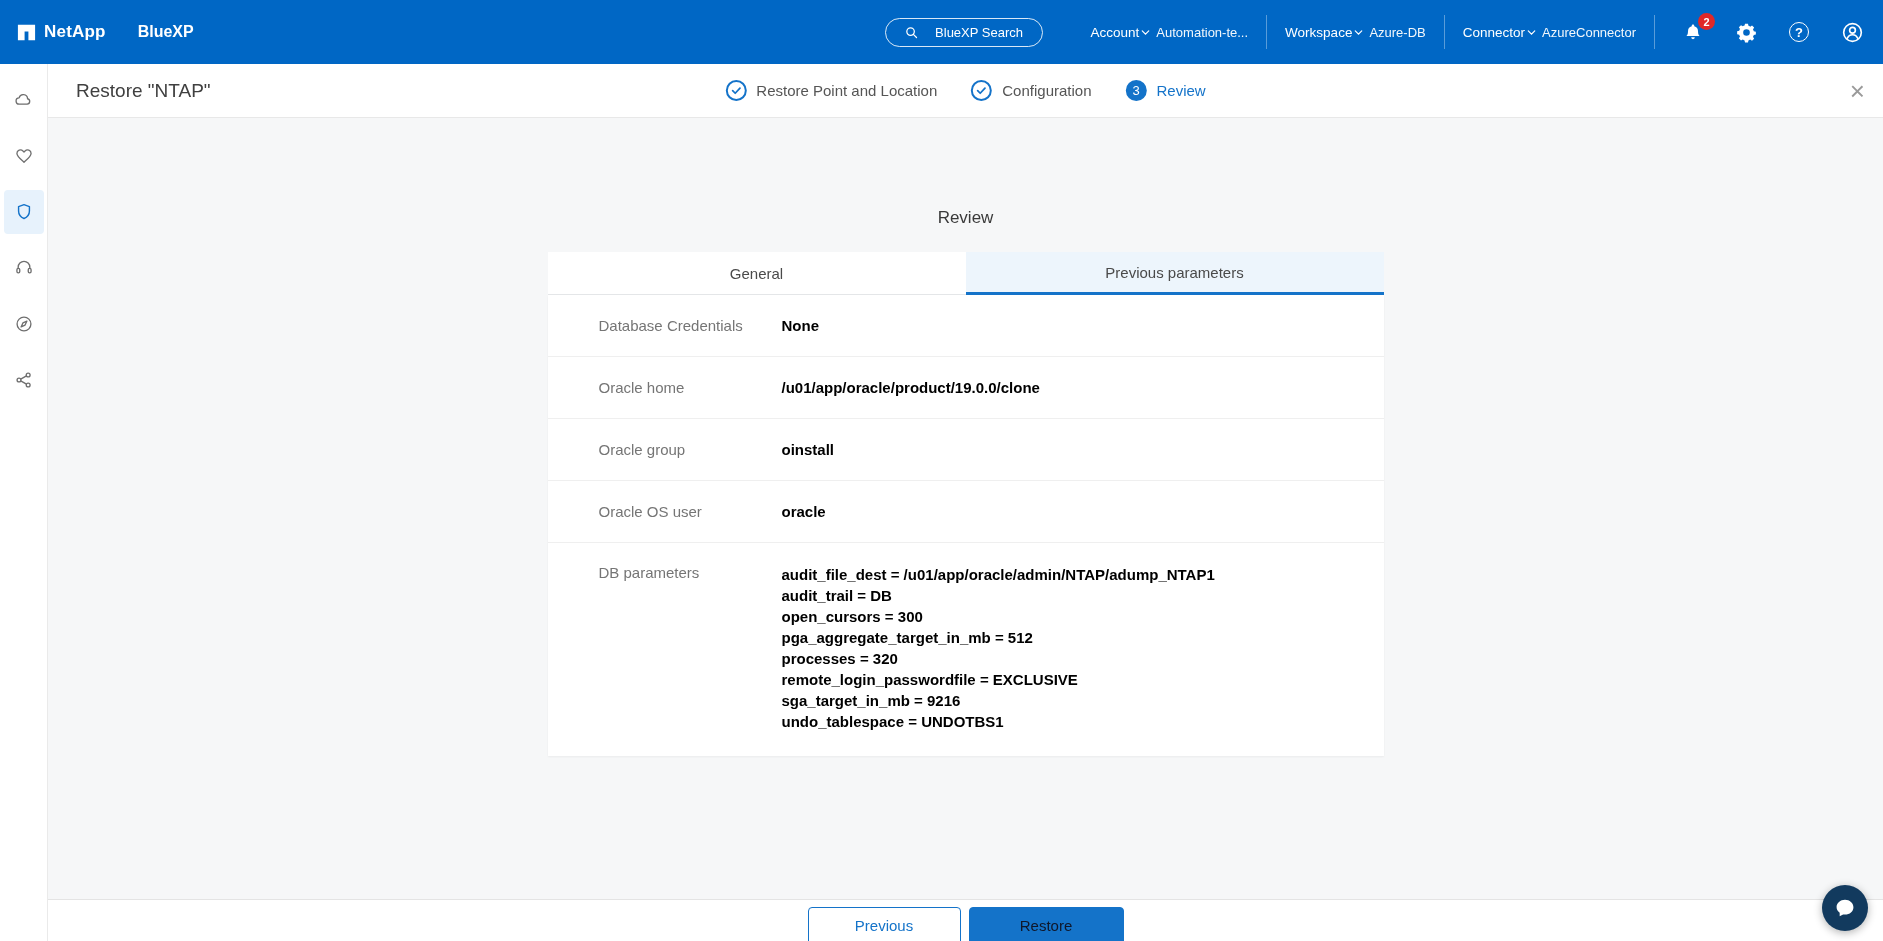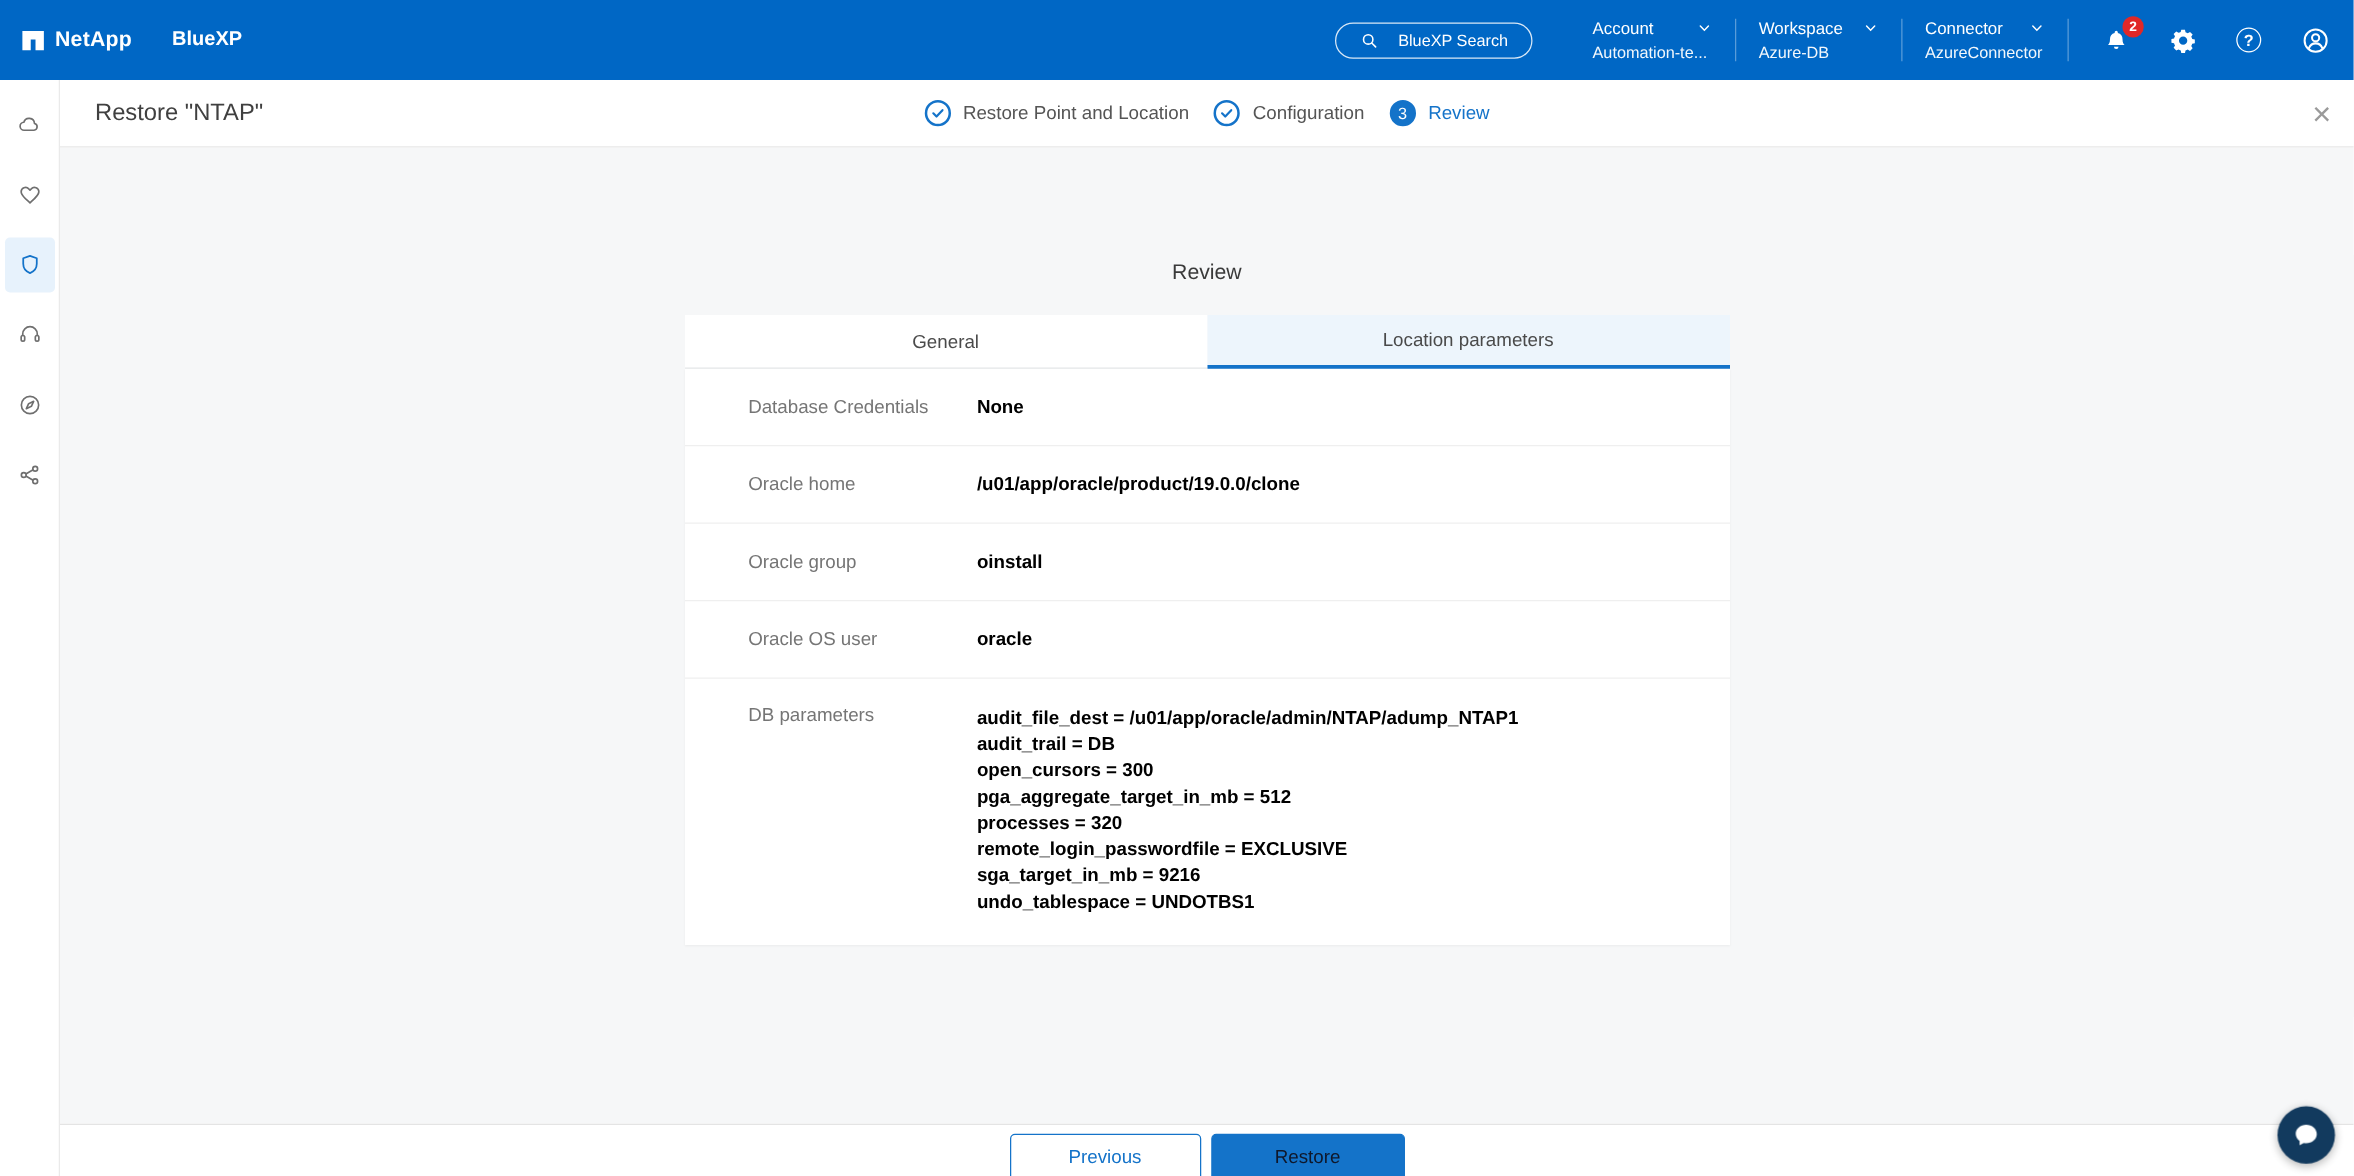--- a/index.html
+++ b/index.html
@@ -26,21 +26,21 @@
   .brand-name { font-size: 17px; font-weight: bold; margin-left: 7px; letter-spacing: .2px; }
   .product-name { font-size: 16px; font-weight: bold; margin-left: 32px; }
 
   .top-right { display: flex; align-items: center; }
   .search-pill {
     display: flex; align-items: center; justify-content: center; gap: 16px;
     width: 158px; height: 29px; border: 1px solid rgba(255,255,255,.85);
     border-radius: 15px; font-size: 13px; margin-right: 30px; cursor: pointer;
   }
   .hmenu {
-    display: flex; flex-direction: column; justify-content: center; gap: 4px;
+    display: flex; flex-direction: row; justify-content: center; gap: 4px;
     padding: 0 18px; cursor: pointer; min-width: 132px;
   }
   .hmenu .mtop { display: flex; align-items: center; justify-content: space-between; font-size: 13.5px; }
   .hmenu .mval { font-size: 13px; opacity: .95; white-space: nowrap; }
   .vdiv { width: 1px; height: 34px; background: rgba(255,255,255,.35); }
 
   .icon-btn {
     width: 30px; height: 30px; display: flex; align-items: center; justify-content: center;
     margin-left: 23px; cursor: pointer; position: relative; color: #fff;
   }
@@ -70,21 +70,21 @@
   .col { flex: 1; display: flex; flex-direction: column; min-width: 0; }
 
   
   .wizbar {
     position: relative; height: 54px; background: #fff; border-bottom: 1px solid #e8e8e8;
     display: flex; align-items: center; flex-shrink: 0;
   }
   .wiz-title { margin-left: 28px; font-size: 19px; color: #404040; }
   .steps {
     position: absolute; left: 50%; transform: translateX(-50%);
-    display: flex; align-items: center; gap: 20px;
+    display: flex; align-items: center; gap: 34px;
   }
   .step { display: flex; align-items: center; gap: 10px; font-size: 15px; color: #555; }
   .step .circle {
     width: 21px; height: 21px; border-radius: 50%; border: 2px solid var(--accent);
     display: flex; align-items: center; justify-content: center; color: var(--accent);
     background: #fff; flex-shrink: 0;
   }
   .step.active .circle { background: var(--accent); border-color: var(--accent); color: #fff; font-size: 13px; }
   .step.active .slabel { color: var(--accent); }
   .close-btn {
@@ -303,21 +303,21 @@
         </div>
       </div>
       <span class="close-btn">×</span>
     </div>
 
     <main class="main">
       <h2 class="page-title">Review</h2>
       <div class="panel">
         <div class="tabs">
           <div class="tab">General</div>
-          <div class="tab active">Location parameters</div>
+          <div class="tab active">Previous parameters</div>
         </div>
         <div class="table">
           <div class="row">
             <div class="rlabel">Database Credentials</div>
             <div class="rvalue">None</div>
           </div>
           <div class="row">
             <div class="rlabel">Oracle home</div>
             <div class="rvalue">/u01/app/oracle/product/19.0.0/clone</div>
           </div>

